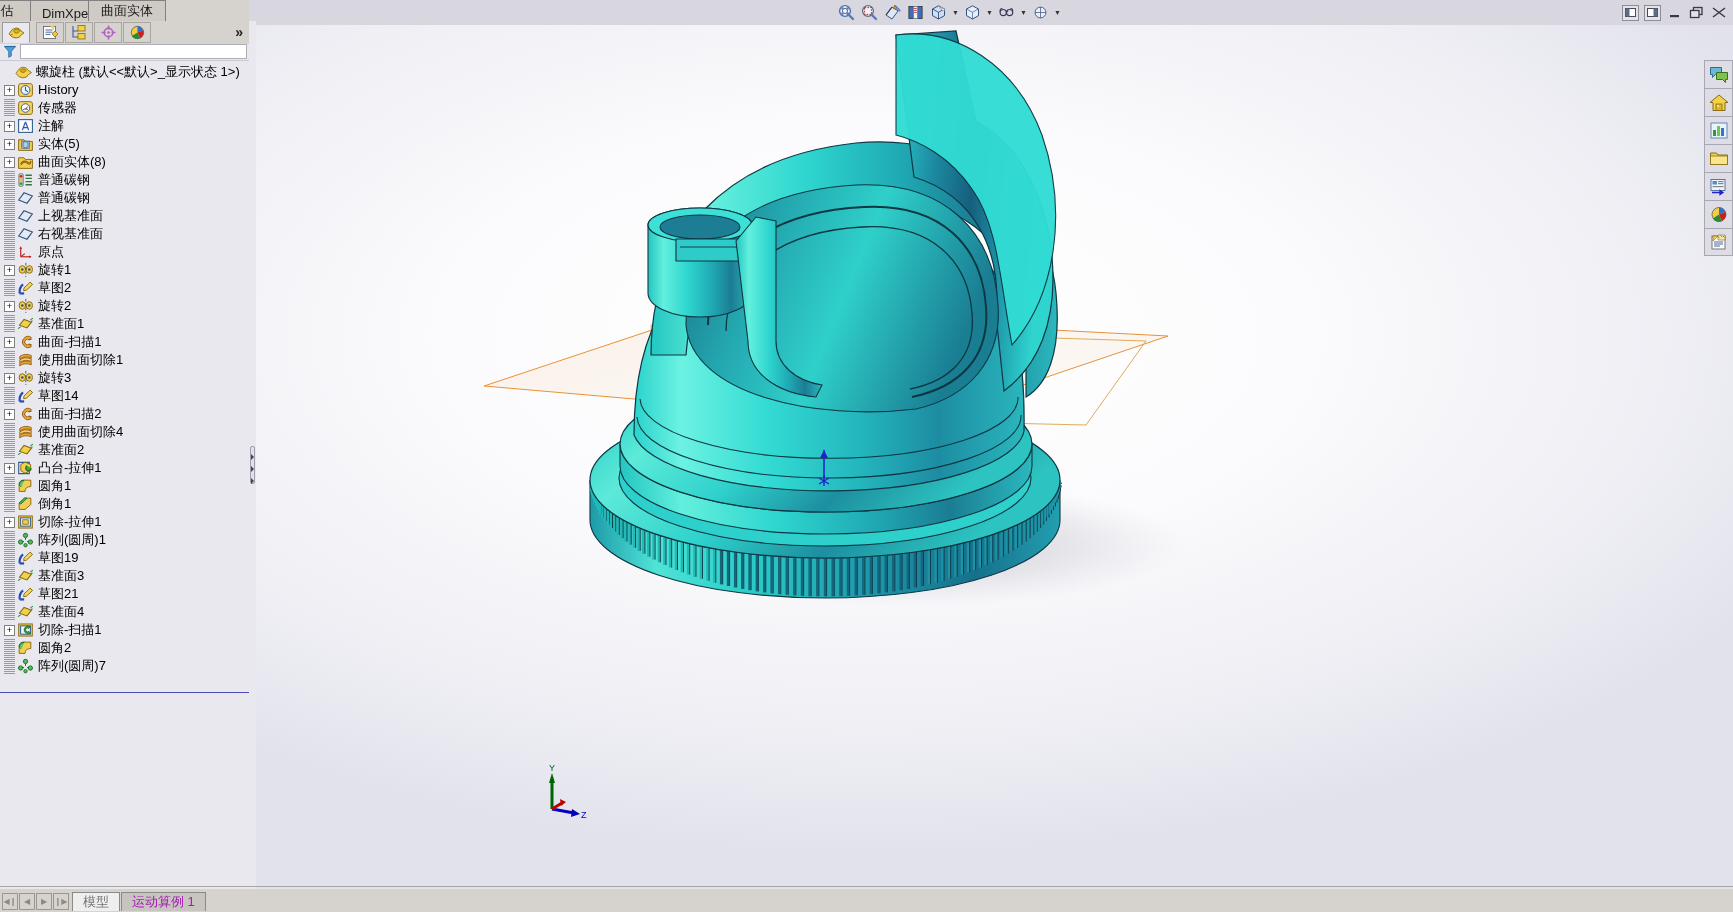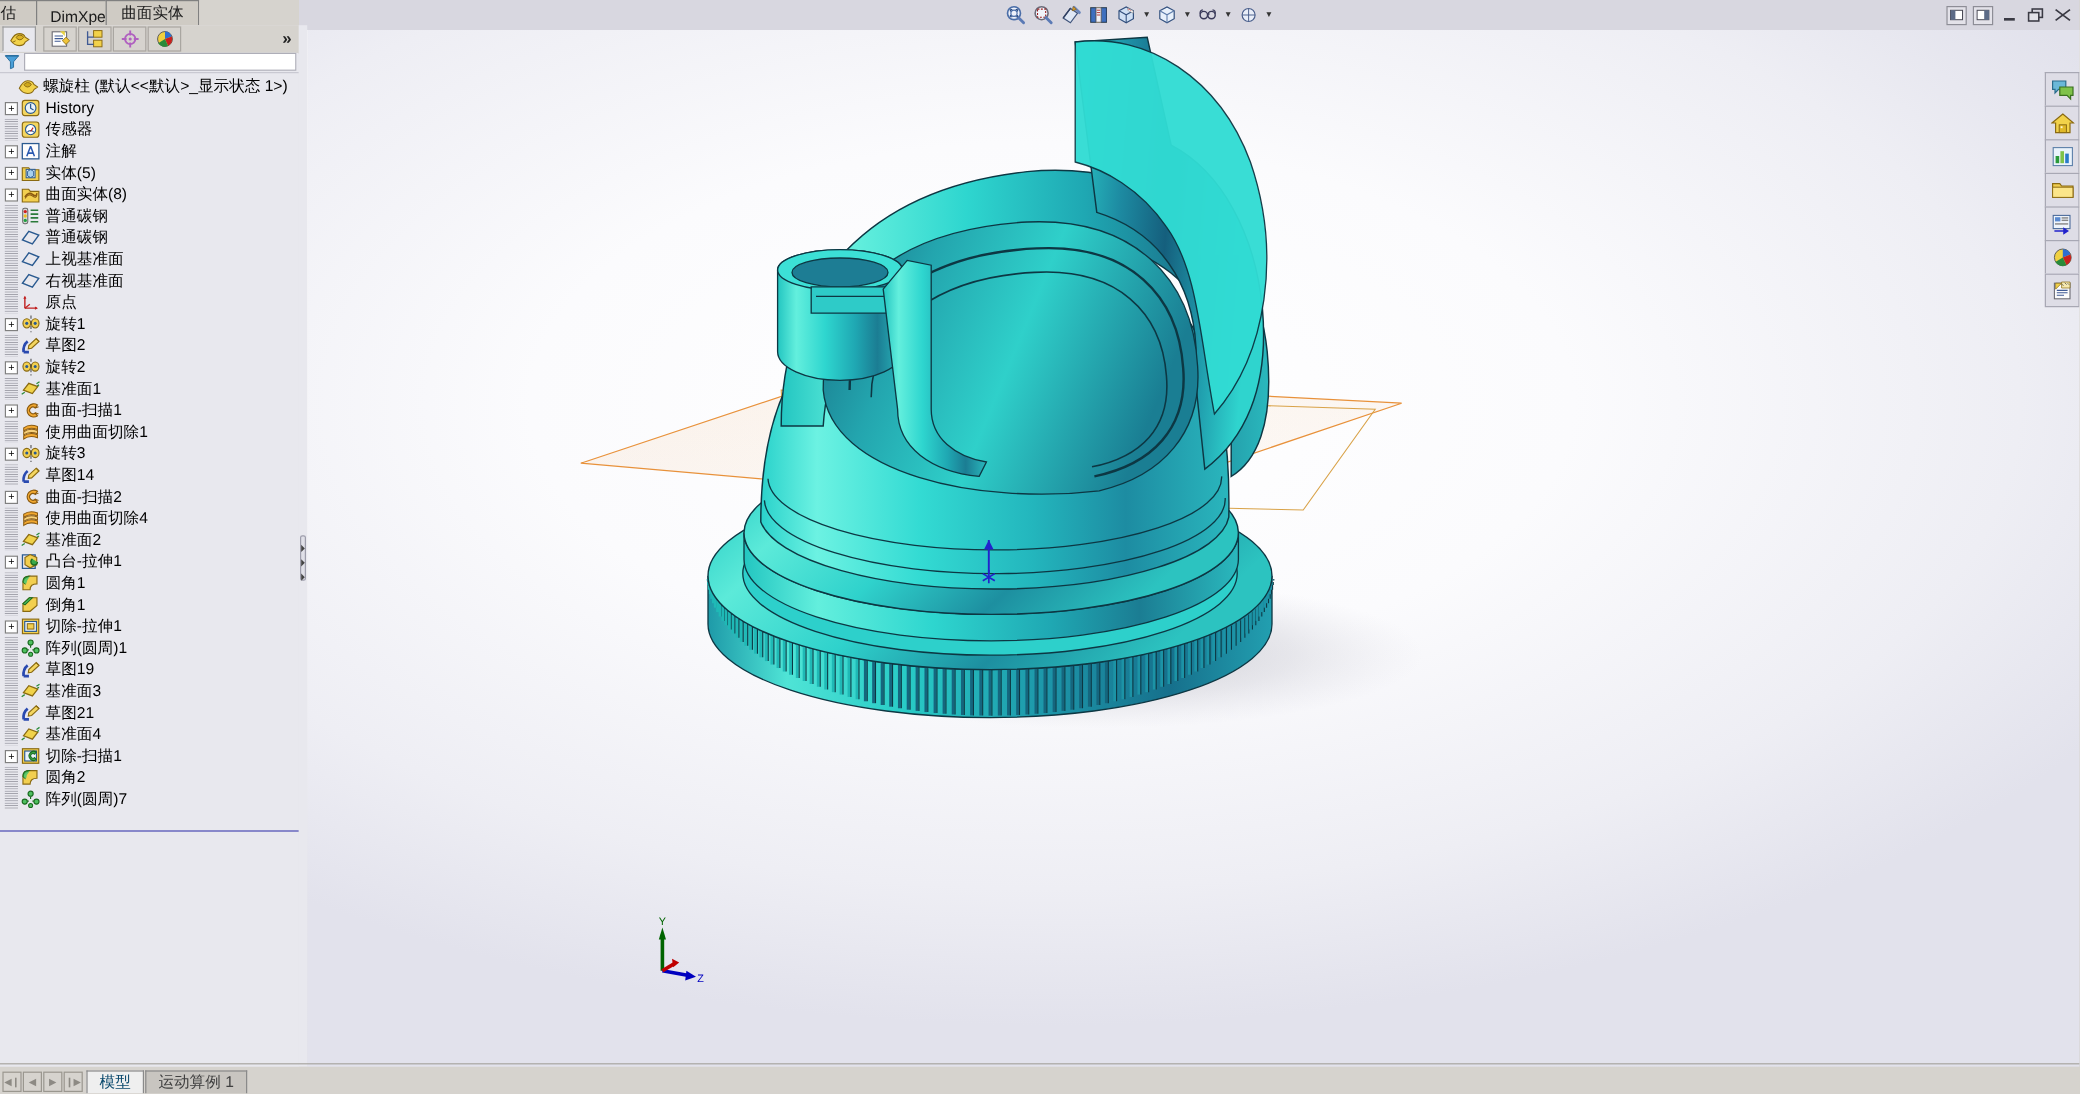--- a/index.html
+++ b/index.html
@@ -103,22 +103,22 @@
 
   
   .statusband{position:absolute;left:0;top:889px;width:1733px;height:23px;background:#d6d3ce;}
   .navbtns{position:absolute;left:2px;top:892px;height:18px;display:flex;align-items:center;}
   .navbtn{width:16px;height:17px;background:#d6d3ce;border:1px solid #9a978f;
     box-sizing:border-box;display:flex;align-items:center;justify-content:center;
     margin-right:1px;color:#8d8a84;font-size:8px;}
   .btabs{position:absolute;left:72px;top:892px;height:19px;display:flex;align-items:flex-start;}
   .btab{height:19px;padding:0 10px;display:flex;align-items:center;font-size:13px;
     border:1px solid #8a8a8a;border-bottom:none;box-sizing:border-box;margin-right:1px;}
-  .btab.active{background:#efefef;color:#0c4a6e;}
-  .btab.idle{background:#c8c5c0;color:#404040;}
+  .btab.active{background:#efefef;color:#737373;}
+  .btab.idle{background:#c8c5c0;color:#a21caf;}
   .panel-edge{position:absolute;left:0;top:886px;width:1733px;height:1px;background:#a9a6a1;}
 </style>
 </head>
 <body>
 
 <div class="app">
 
   <div class="topband"></div>
 
   <div class="tabstrip">

